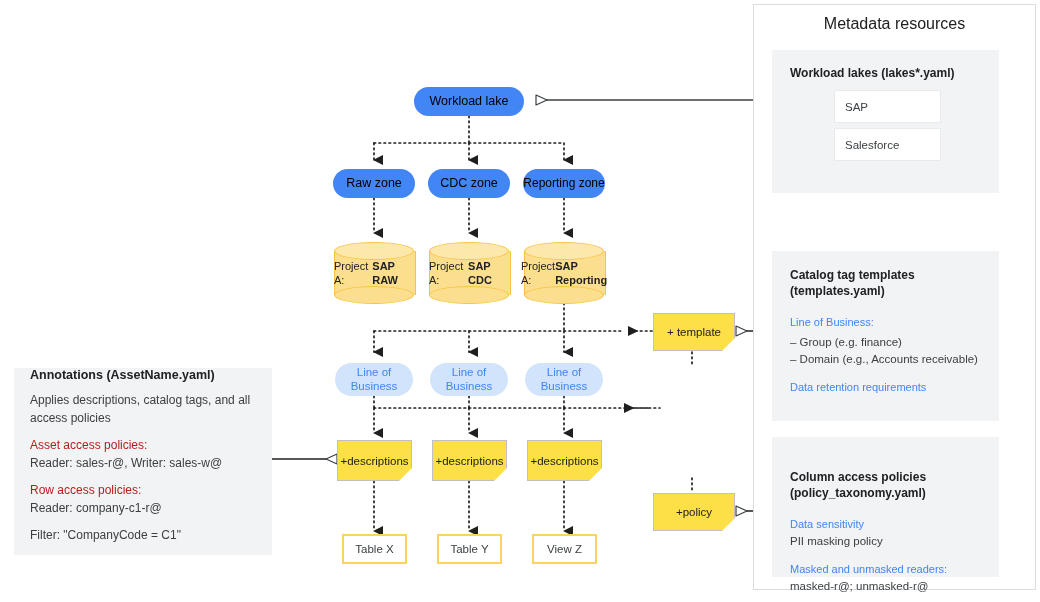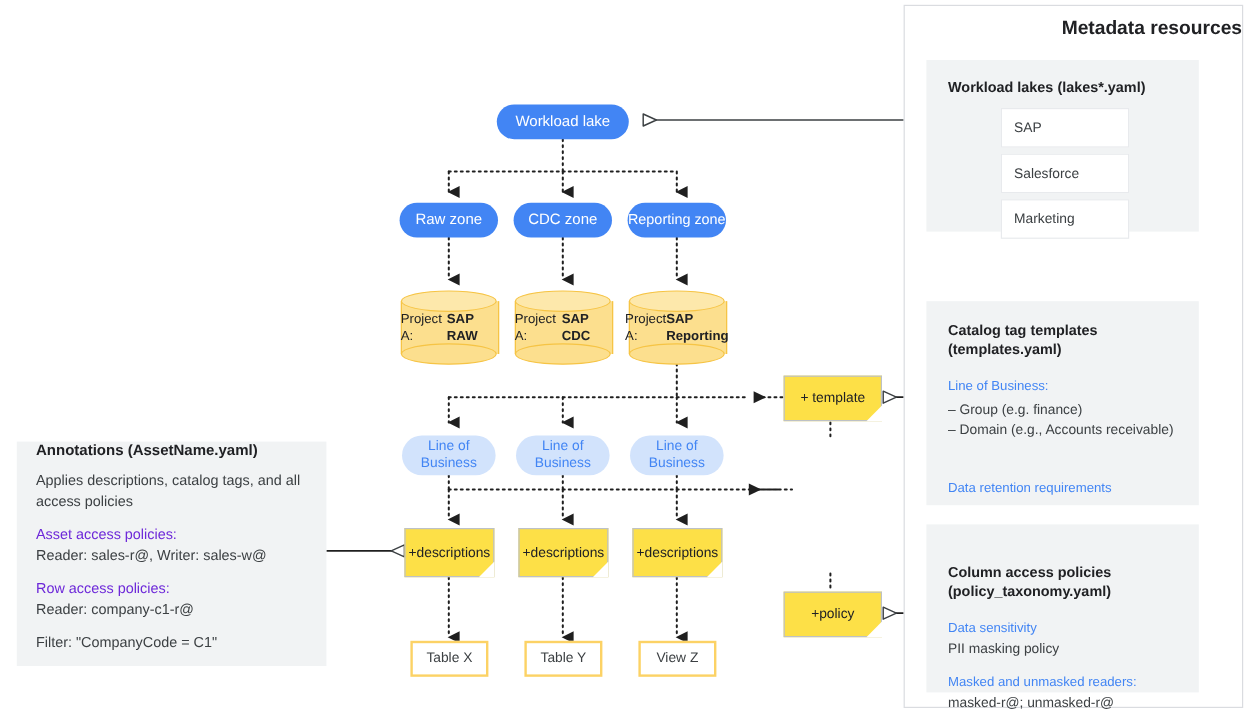--- a/index.html
+++ b/index.html
@@ -14,21 +14,21 @@
   #stage{position:absolute;left:0;top:0;width:1040px;height:602px;}
 
   
   #wires{position:absolute;left:0;top:0;width:1040px;height:602px;}
 
   
   .node{position:absolute;box-sizing:border-box;display:flex;align-items:center;
         justify-content:center;text-align:center;line-height:1.18;}
 
   
-  .pill{background:#4285f4;color:#ffffff;border-radius:999px;font-size:12.5px;}
+  .pill{background:#4285f4;color:#000000;border-radius:999px;font-size:12.5px;}
   .pill.small{font-size:12px;}
 
   
   .pill-light{background:#d2e3fc;color:#4285f4;border-radius:999px;font-size:11.5px;}
 
   
   .cyl{position:absolute;}
   .cyl .body{position:absolute;left:0;top:9px;width:100%;height:calc(100% - 18px);
              background:#fcdf8e;border-left:1.6px solid #f6c445;border-right:1.6px solid #f6c445;}
   .cyl .top{position:absolute;left:0;top:0;width:100%;height:18px;border-radius:50%;
@@ -47,35 +47,35 @@
   .note .txt{position:absolute;left:0;top:0;width:100%;height:100%;display:flex;
              align-items:center;justify-content:center;font-size:11.5px;color:#202124;}
 
   
   .tbox{position:absolute;background:#ffffff;border:2px solid #fcd265;box-sizing:border-box;
         display:flex;align-items:center;justify-content:center;font-size:11.5px;color:#3c4043;}
 
   
   #rightPanel{position:absolute;left:753px;top:4px;width:283px;height:586px;
               background:#ffffff;border:1px solid #dadce0;box-sizing:border-box;}
-  #panelTitle{position:absolute;left:0;top:10px;width:100%;text-align:right;
-              font-size:16px;font-weight:700;color:#202124;}
+  #panelTitle{position:absolute;left:0;top:10px;width:100%;text-align:center;
+              font-size:16px;font-weight:400;color:#202124;}
   .gbox{position:absolute;background:#f1f3f4;box-sizing:border-box;}
   .gbox h4{margin:0;font-size:12px;font-weight:700;color:#202124;line-height:1.35;}
   .gbox .blue{color:#4285f4;font-size:11px;line-height:1.45;}
   .gbox .plain{color:#3c4043;font-size:11.5px;line-height:1.45;}
   .wlrow{position:absolute;background:#ffffff;border:1px solid #e8eaed;box-sizing:border-box;
          display:flex;align-items:center;padding-left:10px;font-size:11.5px;color:#3c4043;}
 
   
   #annot{position:absolute;left:14px;top:368px;width:258px;height:187px;background:#f1f3f4;}
   #annot .inner{padding:0 16px 0 16px;}
   #annot h4{margin:0 0 9px 0;font-size:12.5px;font-weight:700;color:#202124;}
   #annot p{margin:0;font-size:12px;line-height:1.5;color:#3c4043;}
-  #annot .blue{color:#6d28d9;margin-top:9px;}
+  #annot .blue{color:#b91c1c;margin-top:9px;}
   #annot .gap{margin-top:9px;}
 </style>
 </head>
 <body>
 
 <div id="stage">
 
   <svg id="wires" viewBox="0 0 1040 602" xmlns="http://www.w3.org/2000/svg">
     <defs>
       <marker id="solidArrowDown" markerWidth="11" markerHeight="11" refX="5.5" refY="9" orient="auto" markerUnits="userSpaceOnUse">
@@ -257,32 +257,29 @@
     <div id="panelTitle">Metadata resources</div>
 
     <div class="gbox" style="left:18px;top:45px;width:227px;height:143px;">
       <h4 style="position:absolute;left:18px;top:15px;">Workload lakes (lakes*.yaml)</h4>
       <div class="wlrow" style="left:62px;top:78px;width:107px;height:33px;">
         <span>Salesforce</span>
       </div>
       <div class="wlrow" style="left:62px;top:40px;width:107px;height:33px;">
         <span>SAP</span>
       </div>
-      <div class="wlrow" style="left:62px;top:116px;width:107px;height:33px;">
-        <span>Marketing</span>
-      </div>
     </div>
 
     <div class="gbox" style="left:18px;top:246px;width:227px;height:170px;padding:16px 14px 0 18px;">
       <h4>Catalog tag templates</h4>
       <h4>(templates.yaml)</h4>
       <div class="blue" style="margin-top:16px;">Line of Business:</div>
       <div class="plain" style="margin-top:3px;">– Group (e.g. finance)</div>
       <div class="plain">– Domain (e.g., Accounts receivable)</div>
-      <div class="blue" style="margin-top:32px;">Data retention requirements</div>
+      <div class="blue" style="margin-top:12px;">Data retention requirements</div>
     </div>
 
     <div class="gbox" style="left:18px;top:432px;width:227px;height:140px;padding:32px 14px 0 18px;">
       <h4>Column access policies</h4>
       <h4>(policy_taxonomy.yaml)</h4>
       <div class="blue" style="margin-top:16px;">Data sensitivity</div>
       <div class="plain">PII masking policy</div>
       <div class="blue" style="margin-top:12px;">Masked and unmasked readers:</div>
       <div class="plain">masked-r@; unmasked-r@</div>
     </div>

